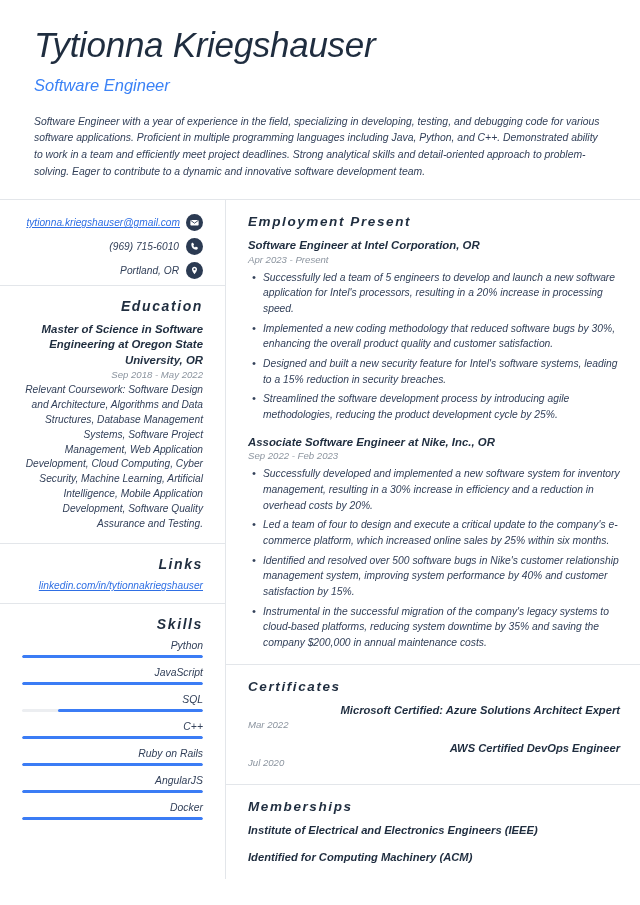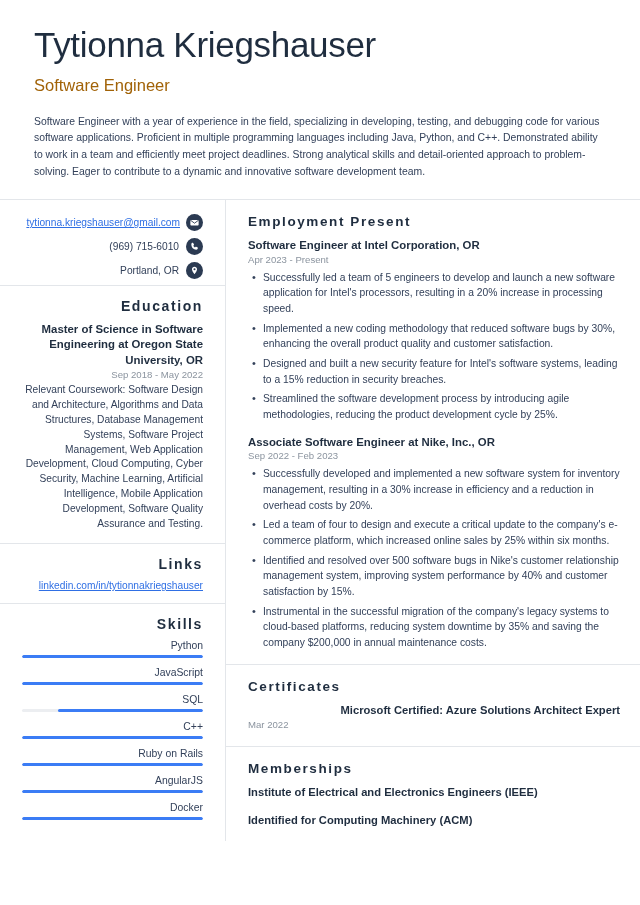--- a/index.html
+++ b/index.html
@@ -4,30 +4,30 @@
 <style>
   * { box-sizing: border-box; }
   html, body { margin:0; padding:0; }
   body {
     width: 640px; height: 905px;
     background: #ffffff;
     font-family: "Liberation Sans", sans-serif;
     color: #2b3a52;
     overflow: hidden;
   }
-  .page { width:640px; height:905px; position:relative; background:#fff; }
+  .page { width:640px; height:905px; position:relative; background:#fff;font-style:italic; }
 
   
   .header { padding: 26px 34px 0 34px; }
   .name {
     font-size: 35px; font-weight: 400; letter-spacing: -0.3px;
     color: #1f2d3f; line-height: 1.08; margin: 0 0 12px 0;
   }
   .job-title {
-    font-size: 16.5px; font-weight: 400; color: #a16207;
+    font-size: 16.5px; font-weight: 400; color: #3b82f6;
     margin: 0 0 18px 0; line-height: 1.2;
   }
   .summary {
     font-size: 10.4px; line-height: 1.62; color: #33415a;
     margin: 0; padding: 0 2px 0 0; text-align: left;
   }
 
   
   .body-cols { display:flex; margin-top: 18px; border-top: 1px solid #e3e6ea; }
   .col-left {
@@ -243,20 +243,24 @@
           </div>
       </div>
 
       <div class="rsec">
         <div class="rsec-title">Certificates</div>
         <div id="certs-list">
             <div class="cert">
               <div class="cert-name">Microsoft Certified: Azure Solutions Architect Expert</div>
               <div class="cert-date">Mar 2022</div>
             </div>
+            <div class="cert">
+              <div class="cert-name">AWS Certified DevOps Engineer</div>
+              <div class="cert-date">Jul 2020</div>
+            </div>
           </div>
       </div>
 
       <div class="rsec">
         <div class="rsec-title">Memberships</div>
         <div id="mems-list">
             <div class="mem">Institute of Electrical and Electronics Engineers (IEEE)</div>
             <div class="mem">Identified for Computing Machinery (ACM)</div>
           </div>
       </div>

